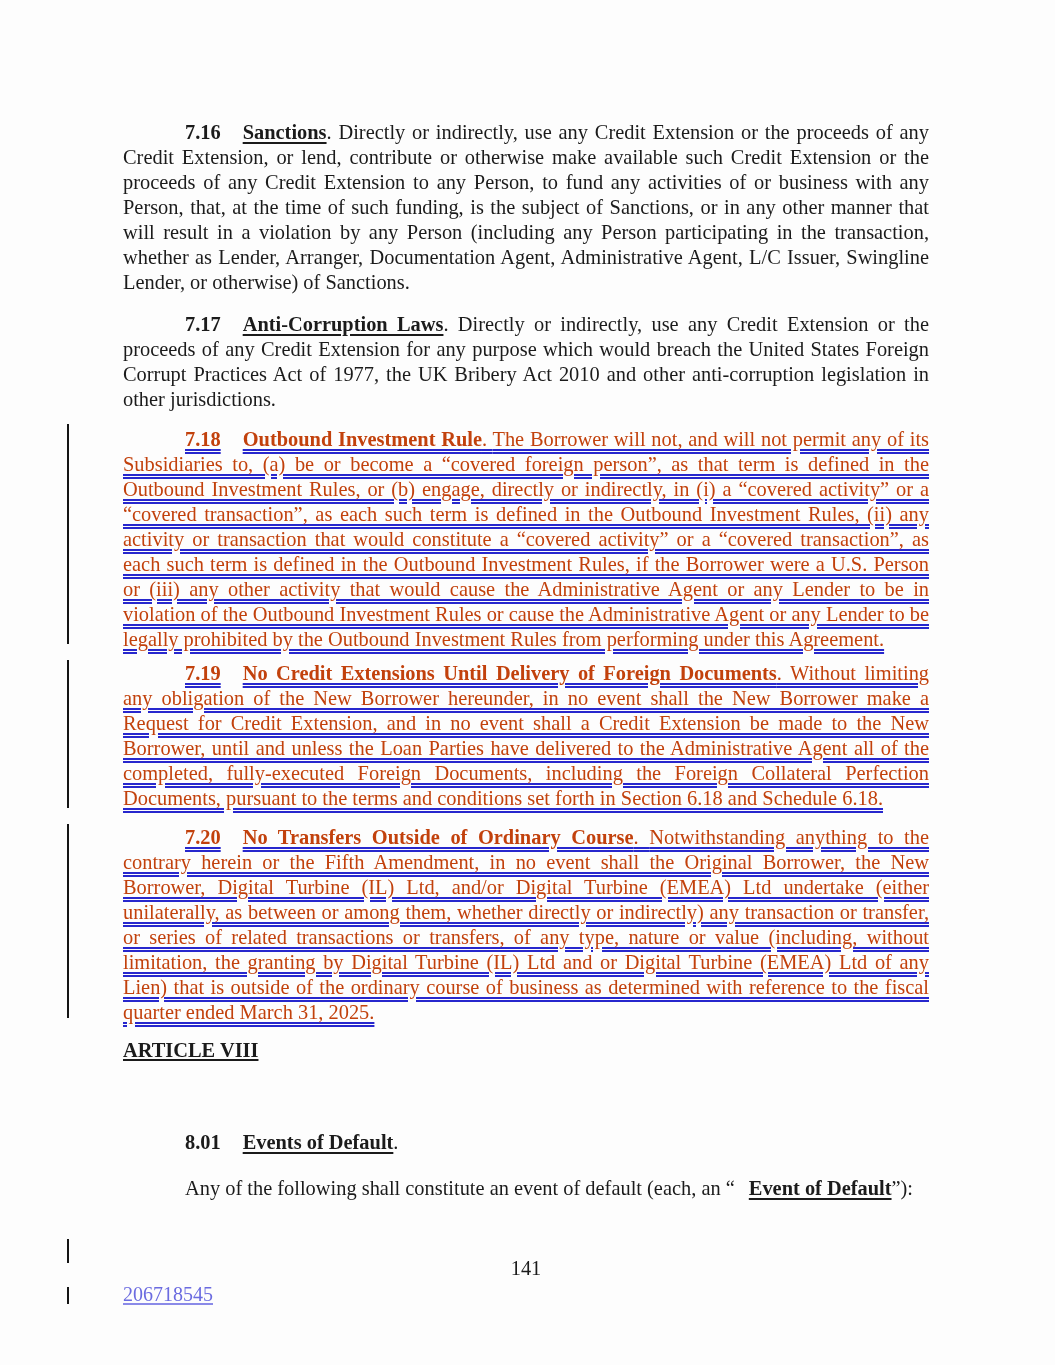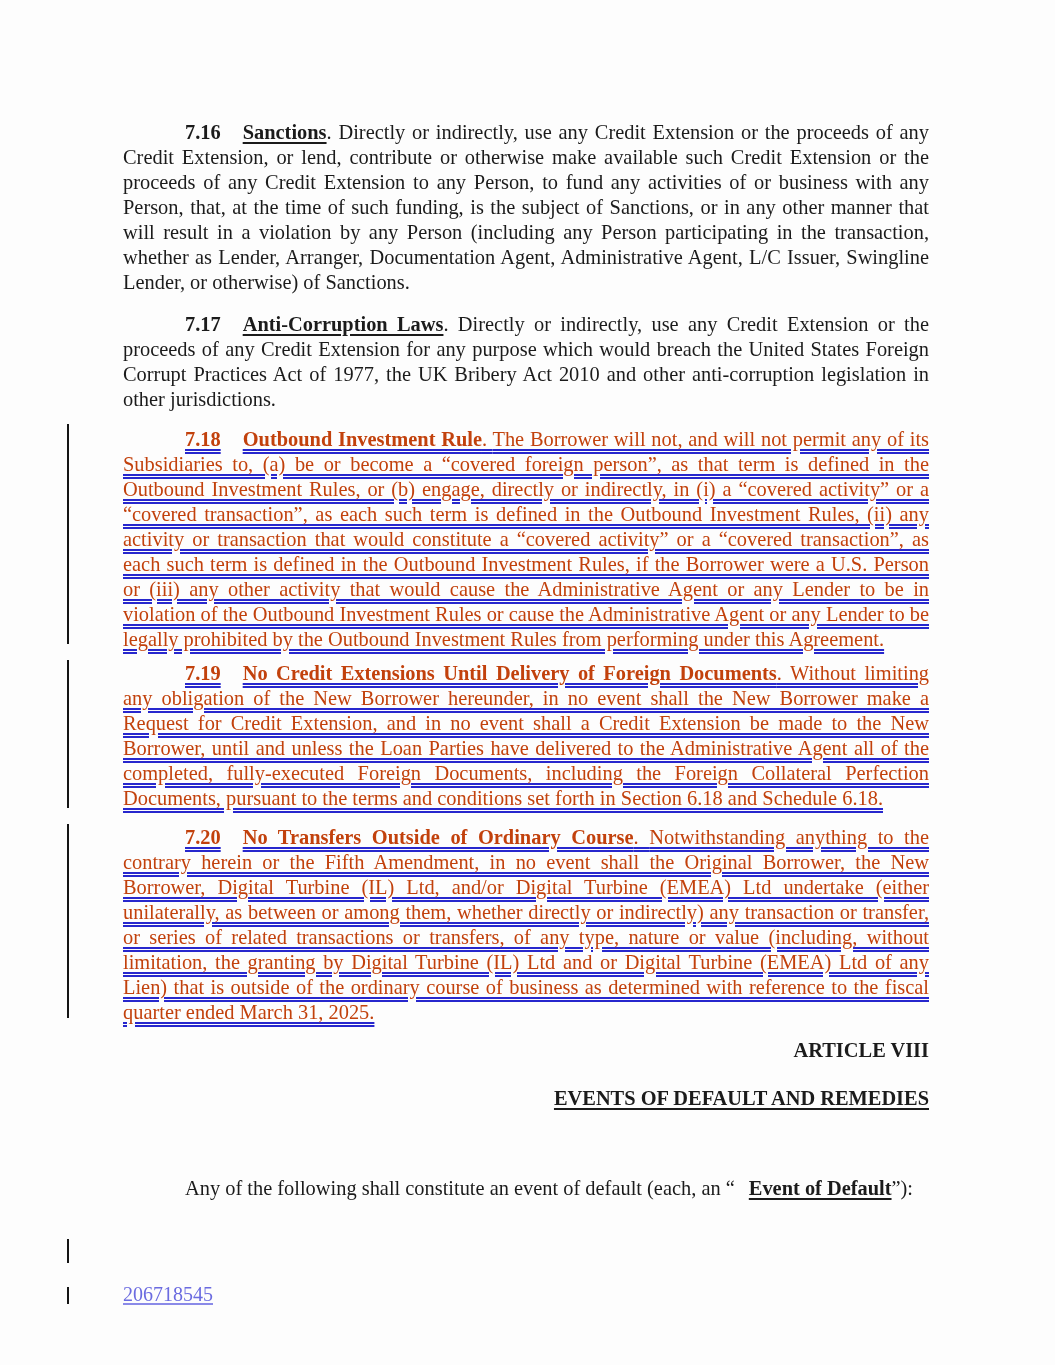--- a/index.html
+++ b/index.html
@@ -40,22 +40,23 @@
   }
   
   .ins {
     color: #c2410c;
     text-decoration-line: underline;
     text-decoration-style: double;
     text-decoration-color: #2727cd;
     text-underline-offset: 3px;
   }
   .center {
-    text-align: right;
+    text-align: left;
     text-indent: 0;
+    text-decoration: underline;
   }
   .bold { font-weight: bold; }
   .term {
     font-weight: bold;
     text-decoration: underline;
     text-decoration-thickness: 1.5px;
     text-underline-offset: 3px;
     margin-left: 14px;
   }
   .page-number {
@@ -109,20 +110,21 @@
   <p class="para" style="top:312px"><span class="num">7.17</span><span class="head u">Anti-Corruption Laws</span><span>. </span><span>Directly or indirectly, use any Credit Extension or the proceeds of any Credit Extension for any purpose which would breach the United States Foreign Corrupt Practices Act of 1977, the UK Bribery Act 2010 and other anti-corruption legislation in other jurisdictions.</span></p>
 
   <p class="para ins" style="top:427px"><span class="num">7.18</span><span class="head">Outbound Investment Rule</span><span>.  </span><span>The Borrower will not, and will not permit any of its Subsidiaries to, (a) be or become a “covered foreign person”, as that term is defined in the Outbound Investment Rules, or (b) engage, directly or indirectly, in (i) a “covered activity” or a “covered transaction”, as each such term is defined in the Outbound Investment Rules, (ii) any activity or transaction that would constitute a “covered activity” or a “covered transaction”, as each such term is defined in the Outbound Investment Rules, if the Borrower were a U.S. Person or (iii) any other activity that would cause the Administrative Agent or any Lender to be in violation of the Outbound Investment Rules or cause the Administrative Agent or any Lender to be legally prohibited by the Outbound Investment Rules from performing under this Agreement.</span></p>
 
   <p class="para ins" style="top:661px"><span class="num">7.19</span><span class="head">No Credit Extensions Until Delivery of Foreign Documents</span><span>. </span><span>Without limiting any obligation of the New Borrower hereunder, in no event shall the New Borrower make a Request for Credit Extension, and in no event shall a Credit Extension be made to the New Borrower, until and unless the Loan Parties have delivered to the Administrative Agent all of the completed, fully-executed Foreign Documents, including the Foreign Collateral Perfection Documents, pursuant to the terms and conditions set forth in Section 6.18 and Schedule 6.18.</span></p>
 
   <p class="para ins" style="top:825px"><span class="num">7.20</span><span class="head">No Transfers Outside of Ordinary Course</span><span>.  </span><span>Notwithstanding anything to the contrary herein or the Fifth Amendment, in no event shall the Original Borrower, the New Borrower, Digital Turbine (IL) Ltd, and/or Digital Turbine (EMEA) Ltd undertake (either unilaterally, as between or among them, whether directly or indirectly) any transaction or transfer, or series of related transactions or transfers, of any type, nature or value (including, without limitation, the granting by Digital Turbine (IL) Ltd and or Digital Turbine (EMEA) Ltd of any Lien) that is outside of the ordinary course of business as determined with reference to the fiscal quarter ended March 31, 2025.</span></p>
 
   <p class="para center bold" style="top:1038px">ARTICLE VIII</p>
 
-  <p class="para center" style="top:1086px"><span class="bold u">EVENTS OF DEFAULT AND REMEDIES</span></p>
 
+  <p class="para" style="top:1130px"><span class="num">8.01</span><span class="head u">Events of Default</span><span>.</span></p>
 
   <p class="para" style="top:1176px"><span>Any of the following shall constitute an event of default (each, an “</span><span class="term">Event of Default</span><span>”):</span></p>
 
+  <p class="page-number">141</p>
   <p class="doc-id">206718545</p>
 
 </div>
 
 </body></html>

